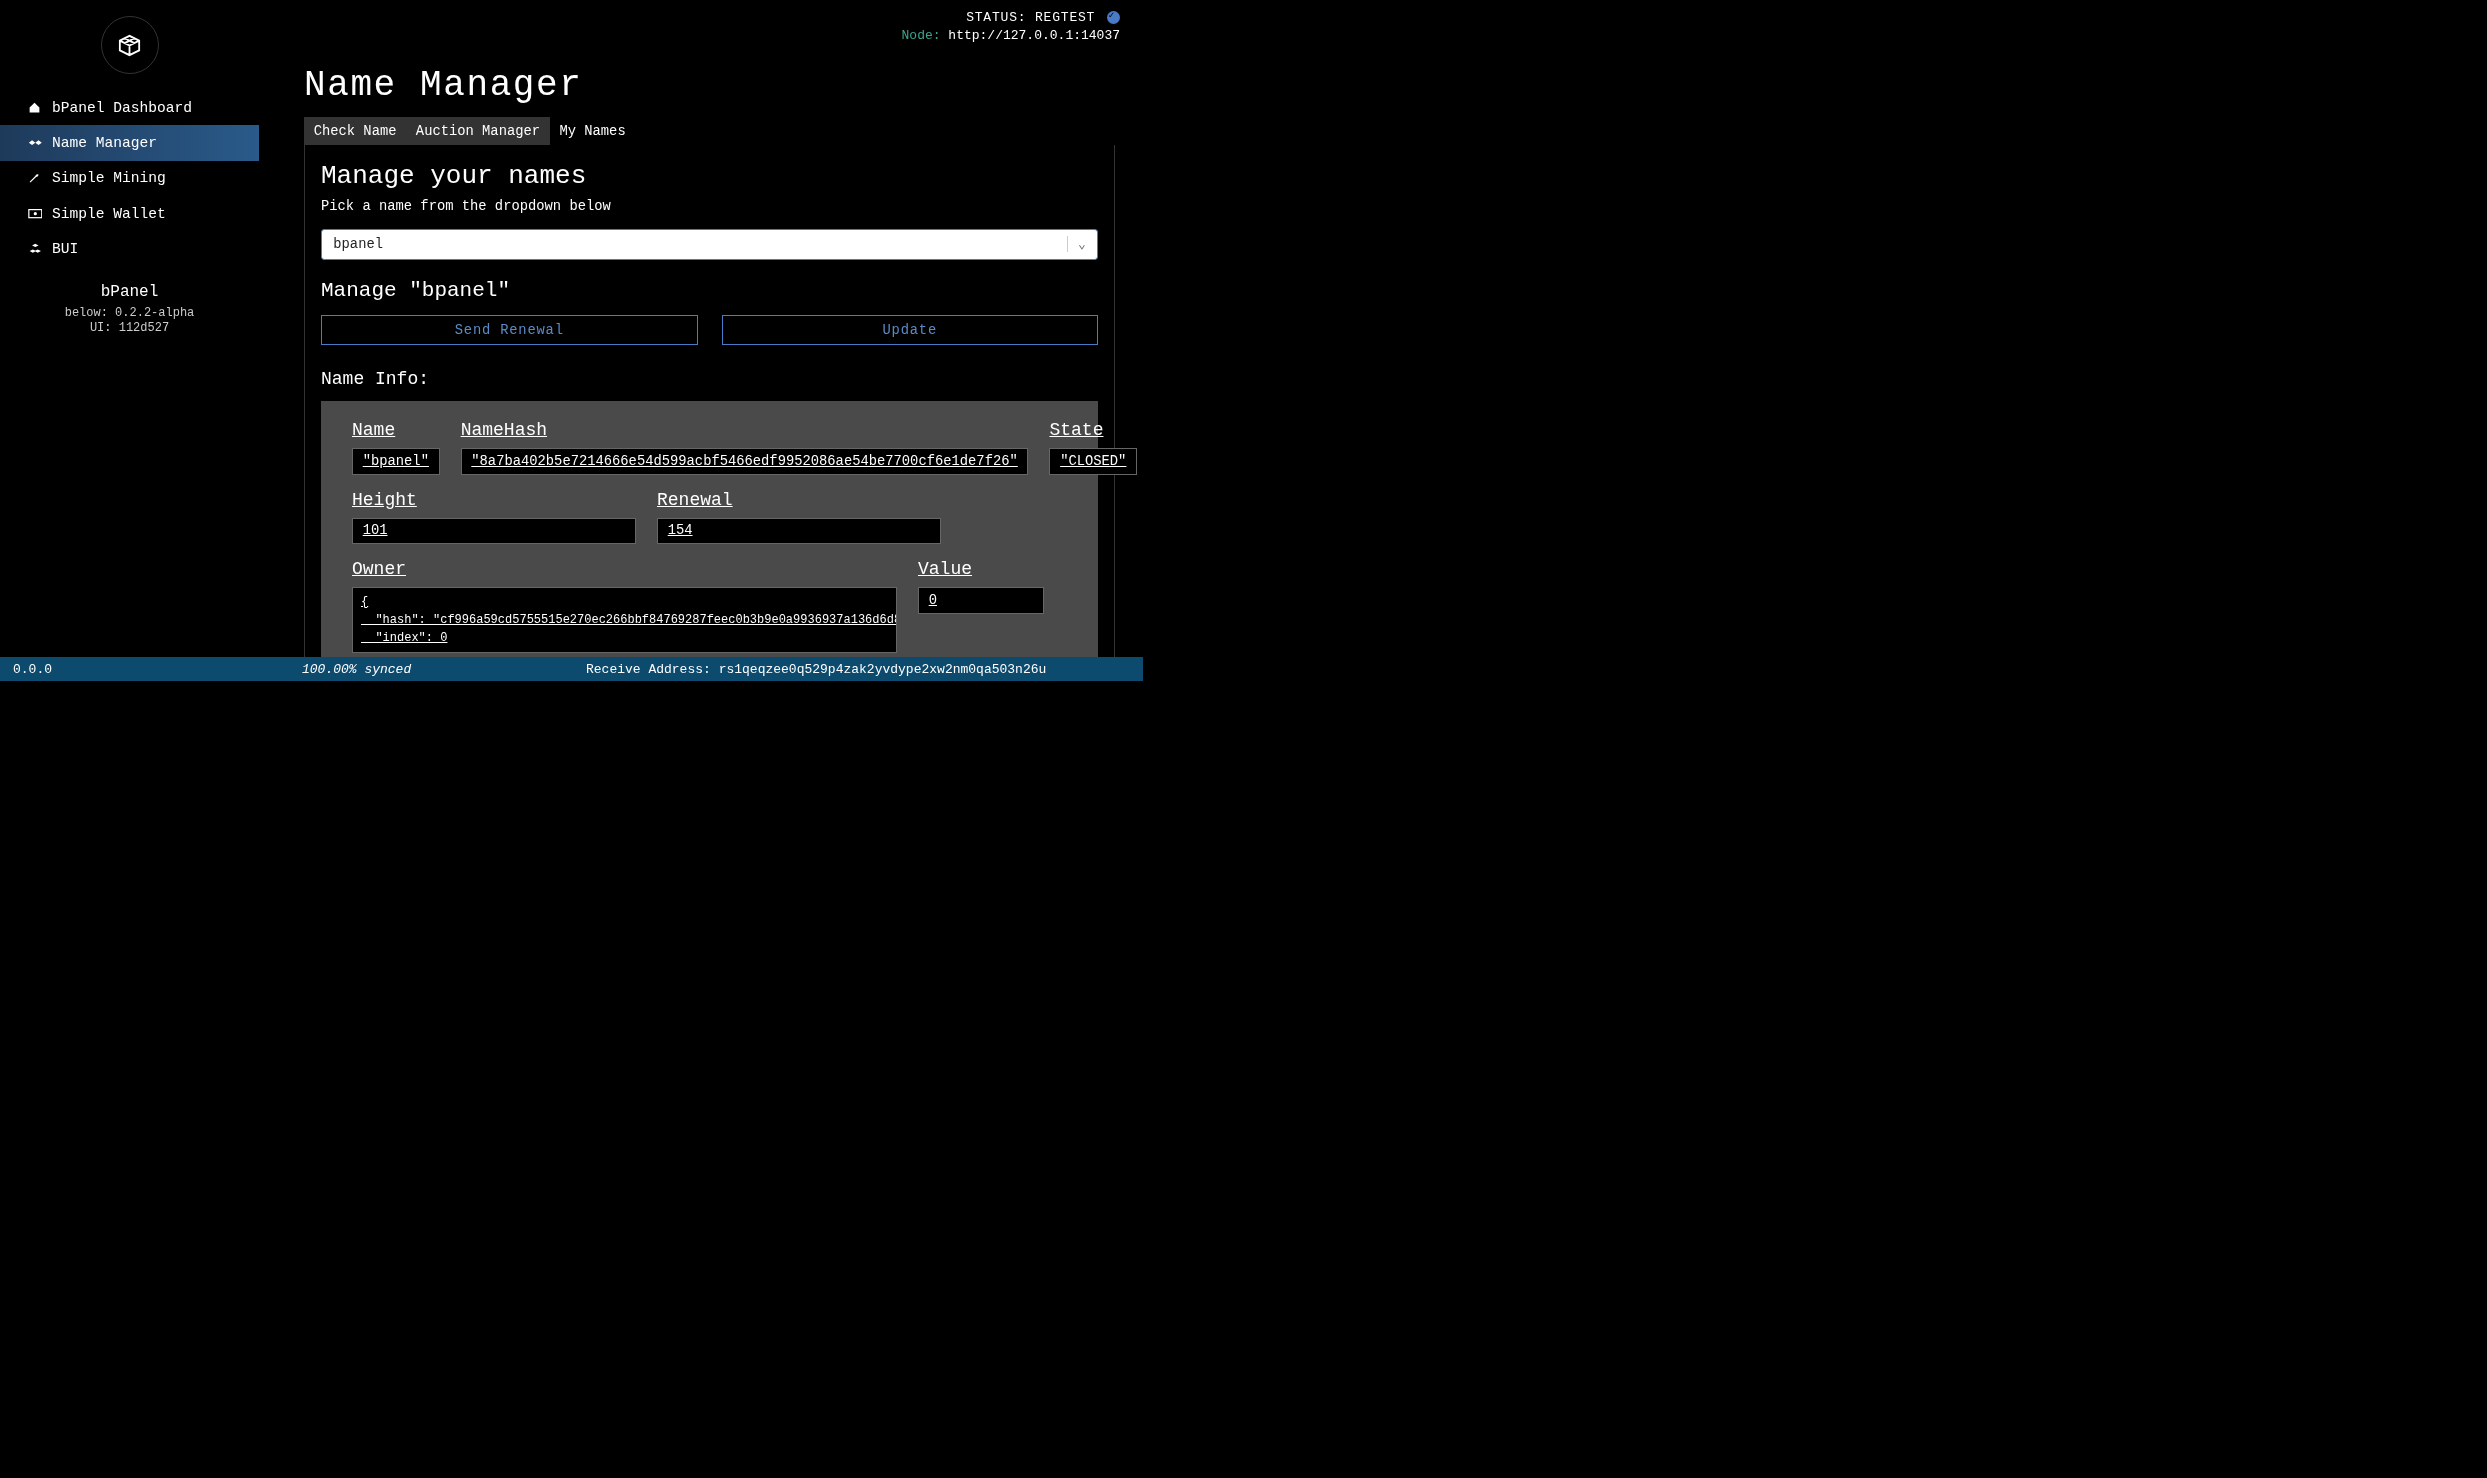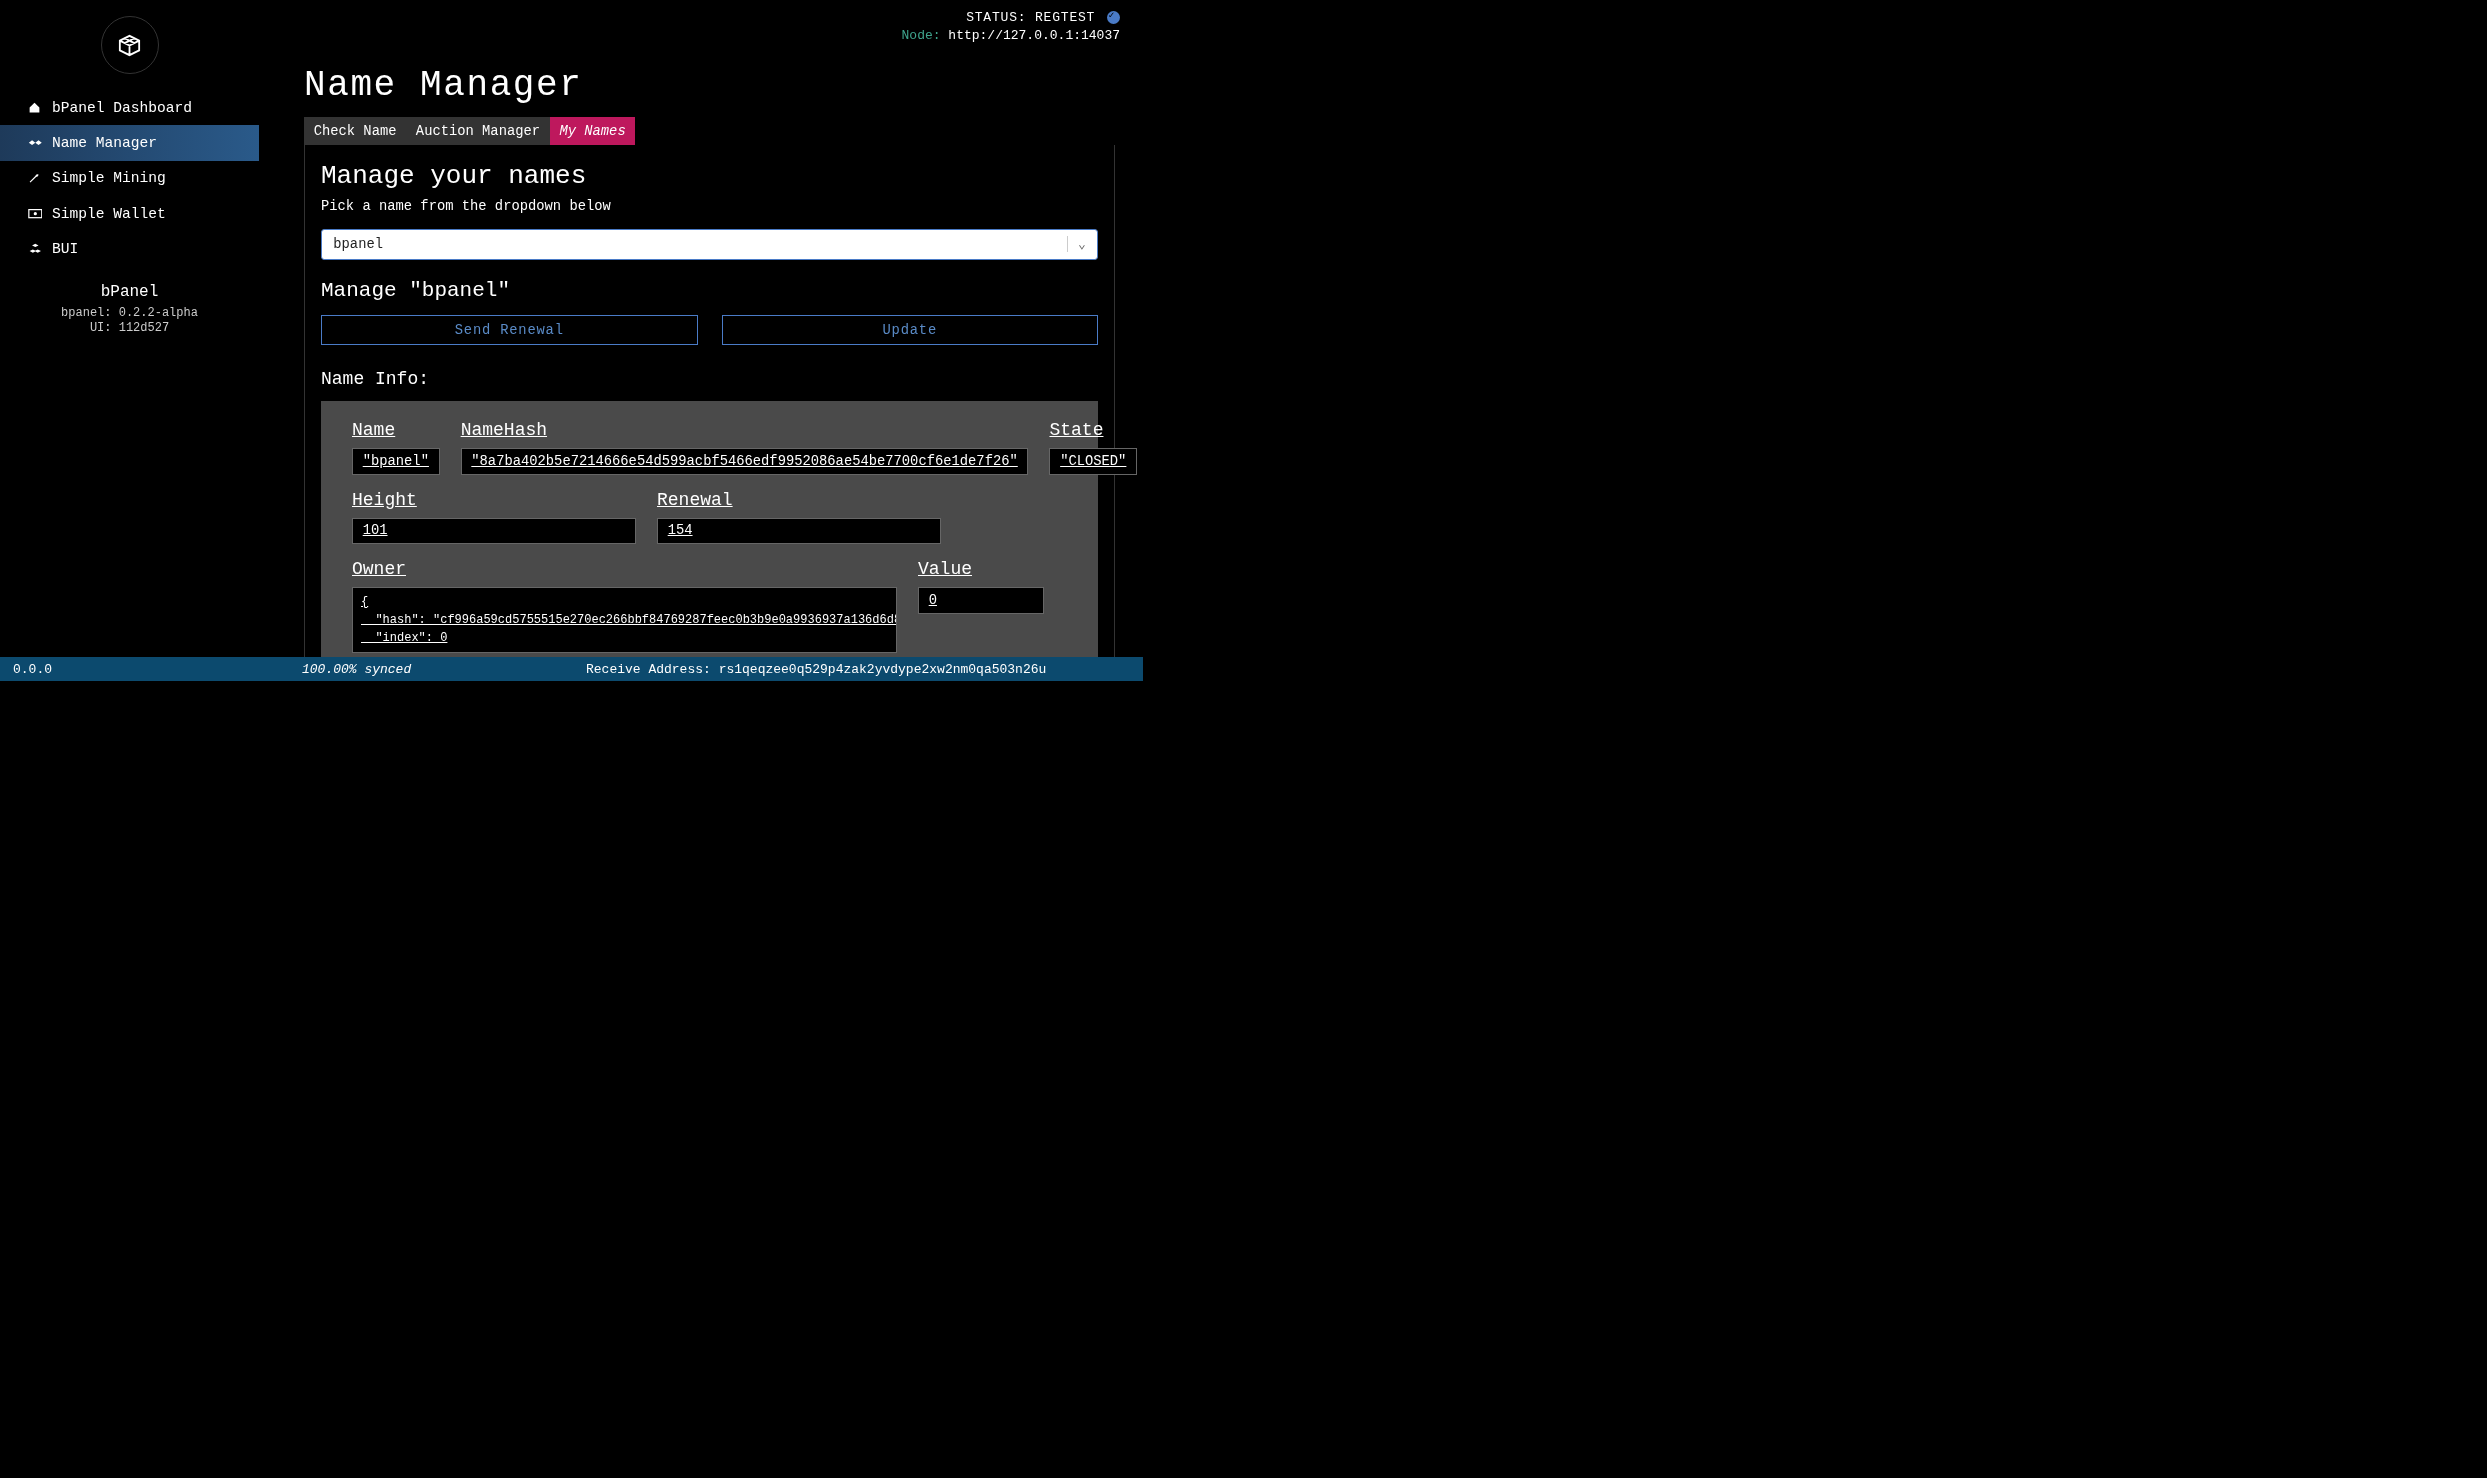--- a/index.html
+++ b/index.html
@@ -91,21 +91,21 @@
   display: flex;
   background: #333;
   width: fit-content;
 }
 .tab {
   padding: 6.5px 9.7px;
   font-size: 13.8px;
   cursor: pointer;
   color: #fff;
 }
-.tab.active { background: #be185d; font-style: italic; }
+.tab.active { background: #000000; }
 .content-area {
   border: 0.8px solid #333;
   border-top: none;
   padding: 16px;
   width: 811px;
 }
 .section-title {
   font-size: 26px;
   font-weight: normal;
   margin-bottom: 8px;
@@ -255,21 +255,21 @@
   <div class="nav-item">
     <span class="nav-icon">
       <svg width="14.6" height="13" viewBox="0 0 18 16">
           <path d="M5 3 L9 1 L13 3 L9 5 Z M2 10 L6 8 L10 10 L6 12 Z M8 10 L12 8 L16 10 L12 12 Z" fill="#fff"></path>
         </svg>
     </span>
     <span>BUI</span>
   </div>
   <div class="app-info">
     <div class="title">bPanel</div>
-    <div class="ver">bpanel: 0.2.2-alpha</div>
+    <div class="ver">below: 0.2.2-alpha</div>
     <div class="ver">UI: 112d527</div>
   </div>
 </div>
 
 <div class="main">
   <h1 class="page-title">Name Manager</h1>
   <div class="tabs">
     <div class="tab">Check Name</div>
     <div class="tab">Auction Manager</div>
     <div class="tab active">My Names</div>

